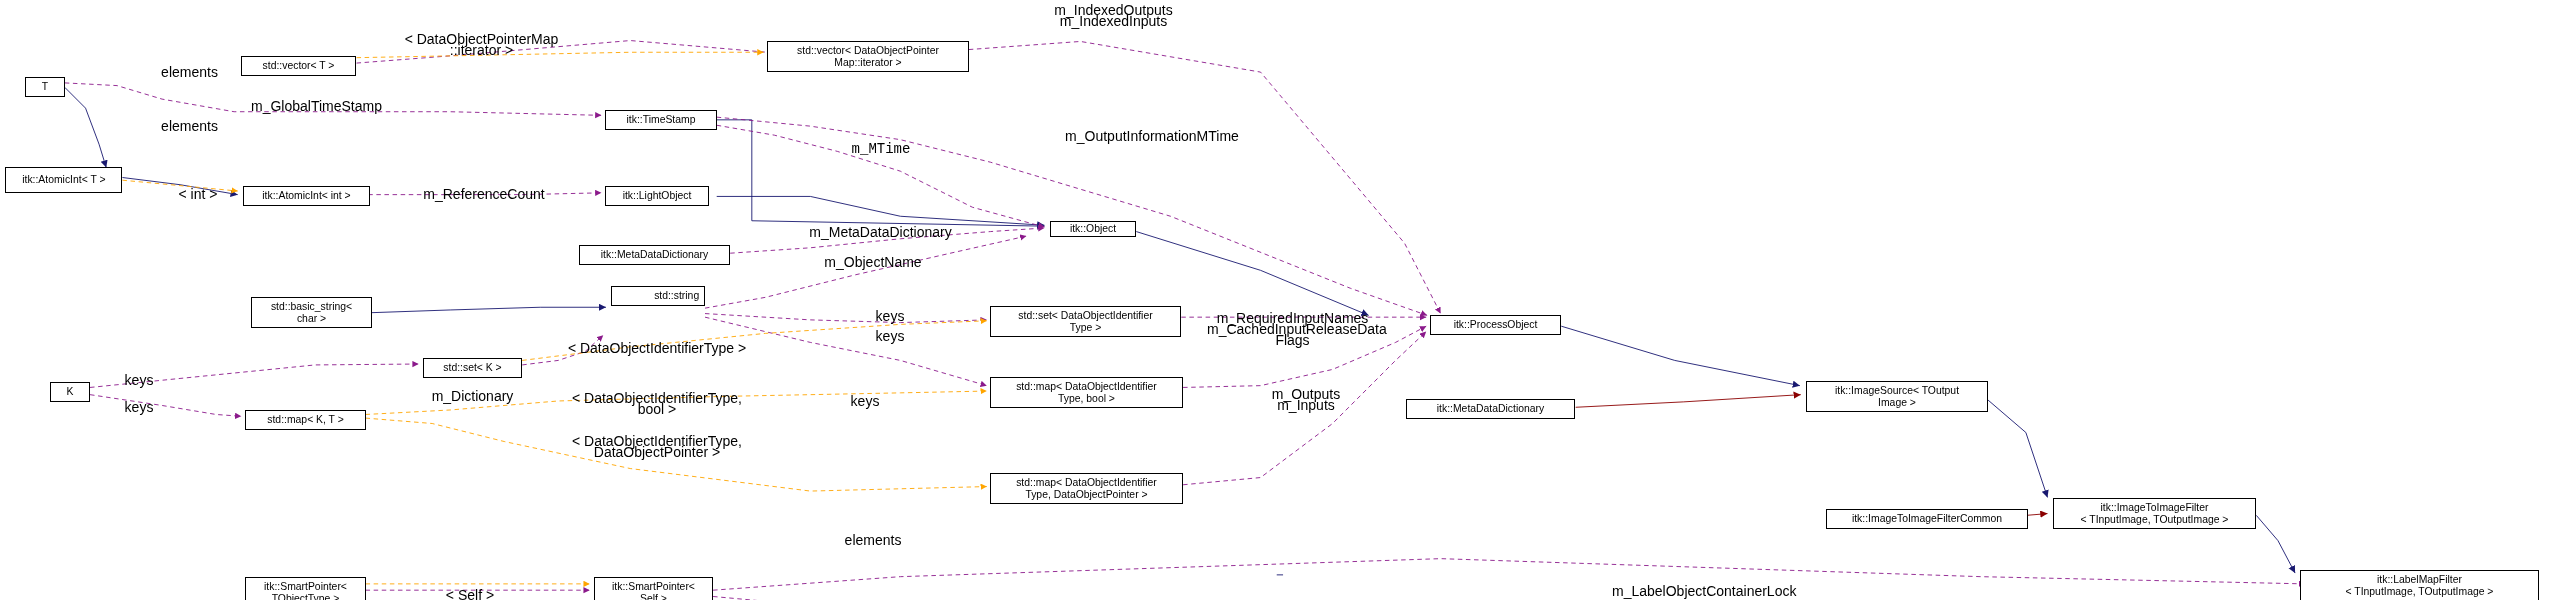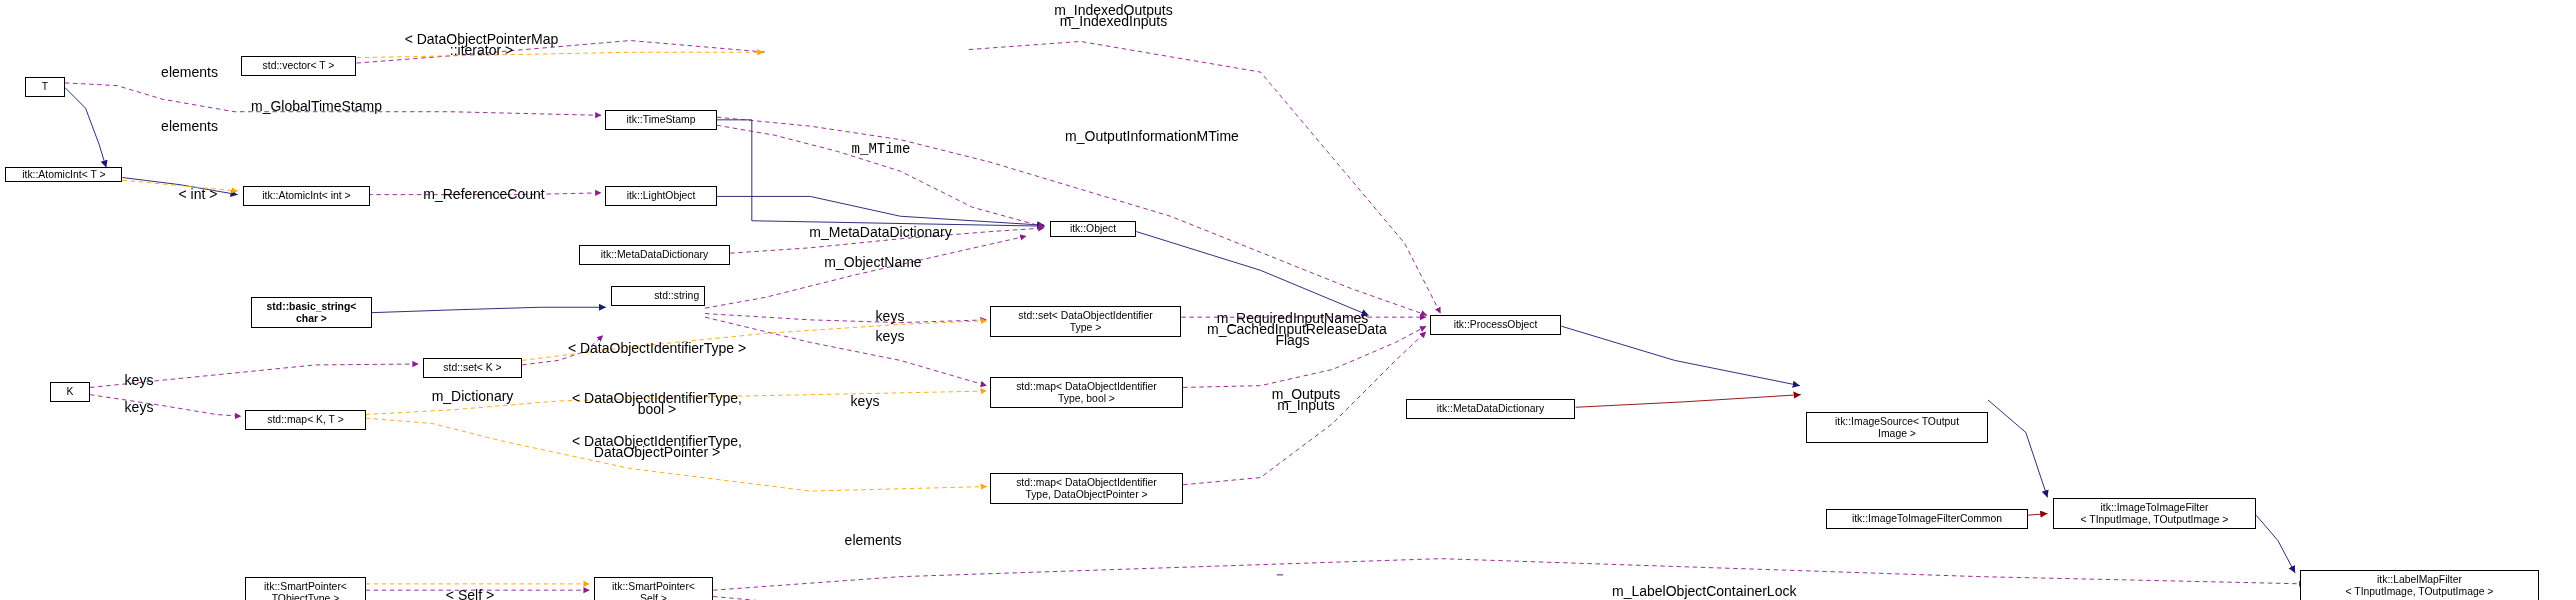--- a/index.html
+++ b/index.html
@@ -99,39 +99,41 @@
       <path d="M406,464 L480,470 L560,490 L700,520 L900,545 L1096,540" stroke="#ffa500" stroke-dasharray="5,4" marker-end="url(#arrOrange)"></path>
       <path d="M406,460 L500,455 L620,445 L800,440 L1000,436 L1096,434" stroke="#ffa500" stroke-dasharray="5,4" marker-end="url(#arrOrange)"></path>
       <path d="M580,400 L700,385 L850,370 L1000,360 L1096,356" stroke="#ffa500" stroke-dasharray="5,4" marker-end="url(#arrOrange)"></path>
       <path d="M136,200 L200,206 L264,212" stroke="#ffa500" stroke-dasharray="5,4" marker-end="url(#arrOrange)"></path>
       <path d="M406,648 L450,648 L500,648 L655,648" stroke="#ffa500" stroke-dasharray="5,4" marker-end="url(#arrOrange)"></path>
     </g>
   </svg>
 
   <div class="node" style="left:25px;top:77px;width:40px;height:20px;">T</div>
   <div class="node" style="left:241px;top:56px;width:115px;height:20px;">std::vector&lt; T &gt;</div>
-  <div class="node" style="left:5.4px;top:167px;width:117px;height:15px;">itk::AtomicInt&lt; T &gt;</div>
+  <div class="node" style="left:767px;top:41px;width:202px;height:31px;">std::vector&lt; DataObjectPointer
+Map::iterator &gt;</div>
+  <div class="node" style="left:5.4px;top:167px;width:117px;height:26px;">itk::AtomicInt&lt; T &gt;</div>
   <div class="node" style="left:243px;top:186px;width:127px;height:20px;">itk::AtomicInt&lt; int &gt;</div>
   <div class="node" style="left:605px;top:110px;width:112px;height:20px;">itk::TimeStamp</div>
-  <div class="node" style="left:605px;top:186px;width:112px;height:20px;">itk::LightObject</div>
+  <div class="node" style="left:605px;top:186px;width:104px;height:20px;">itk::LightObject</div>
   <div class="node" style="left:579px;top:245px;width:151px;height:20px;">itk::MetaDataDictionary</div>
   <div class="node" style="left:1050px;top:221px;width:86px;height:16px;">itk::Object</div>
-  <div class="node" style="left:251px;top:297px;width:121px;height:31px;font-weight:bold;">std::basic_string&lt;
+  <div class="node" style="left:251px;top:297px;width:121px;height:31px;">std::basic_string&lt;
 char &gt;</div>
   <div class="node" style="left:611px;top:286px;width:94px;height:20px;padding-left:40px;">std::string</div>
   <div class="node" style="left:990px;top:306px;width:191px;height:31px;">std::set&lt; DataObjectIdentifier
 Type &gt;</div>
   <div class="node" style="left:1430px;top:315px;width:131px;height:20px;">itk::ProcessObject</div>
   <div class="node" style="left:50px;top:382px;width:40px;height:20px;">K</div>
   <div class="node" style="left:423px;top:358px;width:99px;height:20px;">std::set&lt; K &gt;</div>
   <div class="node" style="left:245px;top:410px;width:121px;height:20px;">std::map&lt; K, T &gt;</div>
   <div class="node" style="left:990px;top:377px;width:193px;height:31px;">std::map&lt; DataObjectIdentifier
 Type, bool &gt;</div>
   <div class="node" style="left:1406px;top:399px;width:169px;height:20px;">itk::MetaDataDictionary</div>
-  <div class="node" style="left:1806px;top:381px;width:182px;height:31px;margin-top:31px;">itk::ImageSource&lt; TOutput
+  <div class="node" style="left:1806px;top:381px;width:182px;height:31px;">itk::ImageSource&lt; TOutput
 Image &gt;</div>
   <div class="node" style="left:990px;top:473px;width:193px;height:31px;">std::map&lt; DataObjectIdentifier
 Type, DataObjectPointer &gt;</div>
   <div class="node" style="left:1800px;top:509px;width:202px;height:20px;margin-left:26px;">itk::ImageToImageFilterCommon</div>
   <div class="node" style="left:2053px;top:498px;width:203px;height:31px;">itk::ImageToImageFilter
 &lt; TInputImage, TOutputImage &gt;</div>
   <div class="node" style="left:245px;top:577px;width:121px;height:31px;">itk::SmartPointer&lt;
 TObjectType &gt;</div>
   <div class="node" style="left:594px;top:577px;width:119px;height:31px;">itk::SmartPointer&lt;
 Self &gt;</div>

